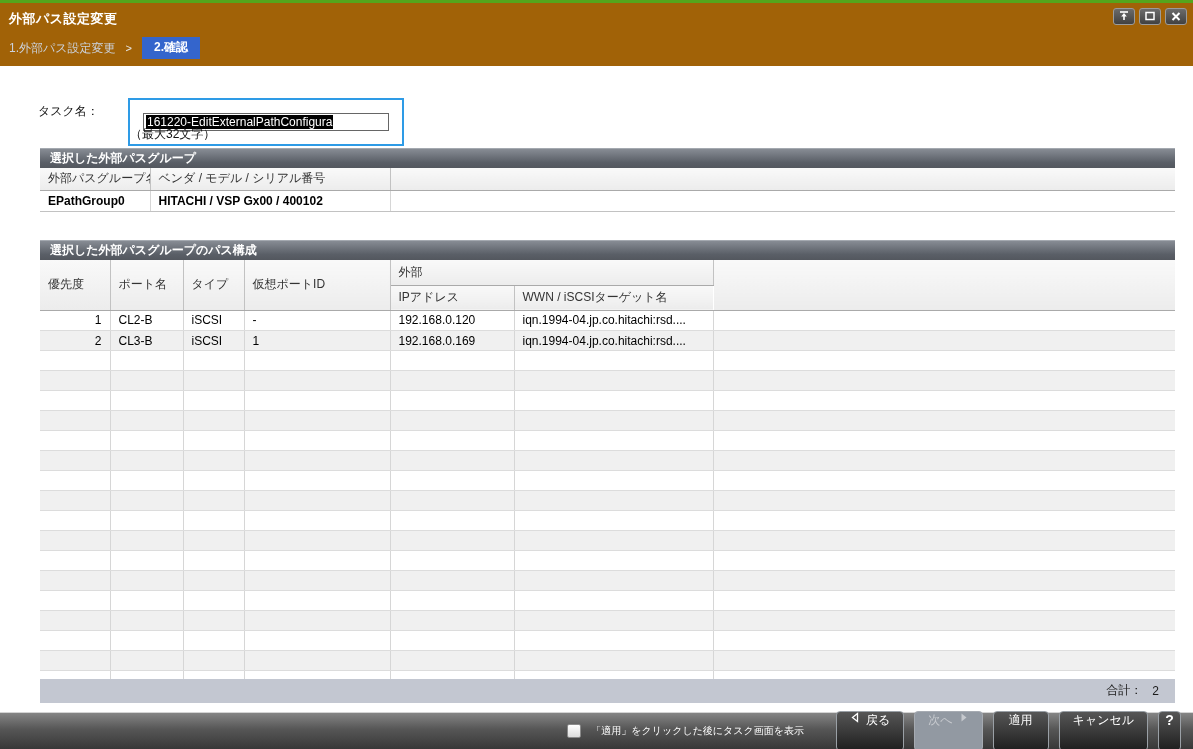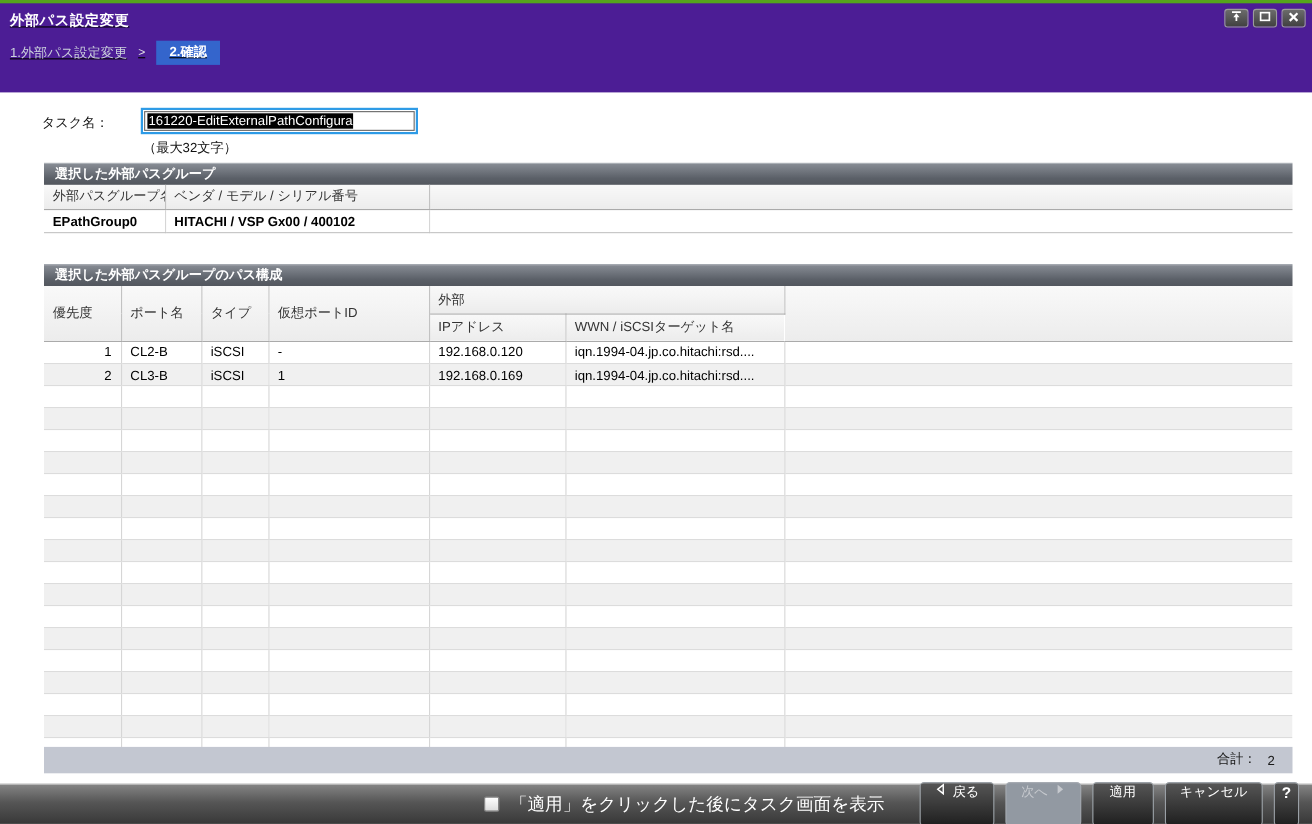--- a/index.html
+++ b/index.html
@@ -5,22 +5,22 @@
   html,body{margin:0;padding:0;}
   body{
     width:1193px;height:749px;overflow:hidden;background:#fff;
     font-family:"Liberation Sans","DejaVu Sans",sans-serif;
     -webkit-font-smoothing:antialiased;
   }
   .stage{position:relative;width:1193px;height:749px;}
 
   
   .win-header{
-    position:absolute;left:0;top:0;width:100%;height:84px;
-    background:#4c1d95;border-top:3px solid #55a51c;box-sizing:border-box;text-decoration:underline;
+    position:absolute;left:0;top:0;width:100%;height:66px;
+    background:#a16207;border-top:3px solid #55a51c;box-sizing:border-box;
   }
   .win-title{
     color:#fff;font-size:13px;font-weight:bold;
     padding:7px 0 0 9px;letter-spacing:.5px;
   }
   .win-controls{position:absolute;top:5px;right:6px;display:flex;gap:4px;}
   .win-btn{
     width:22px;height:17px;border:1px solid #9b9b9b;border-radius:3px;
     background:linear-gradient(#6b6b6b,#414141);
     display:flex;align-items:center;justify-content:center;box-sizing:border-box;cursor:pointer;
@@ -41,21 +41,21 @@
     position:absolute;left:0;top:66px;width:100%;height:24px;
     background:linear-gradient(#fafafa,#ececec);
     border-bottom:1px solid #c9c9c9;box-sizing:border-box;
     font-size:12px;color:#1a1a1a;display:flex;align-items:center;padding-left:8px;
   }
 
   
   .task-label{position:absolute;left:38px;top:103px;font-size:12px;color:#111;}
   .task-input{
     position:absolute;left:128px;top:98px;width:246px;
-    border:2px solid #2e9be6;background:#fff;padding:1px;
+    border:2px solid #2e9be6;background:#fff;padding:13px;
   }
   .task-input-inner{
     border:1px solid #666;background:#fff;height:16px;
     display:flex;align-items:center;padding-left:2px;overflow:hidden;
   }
   .task-input-inner .selected{
     background:#000;color:#fff;font-size:12px;white-space:nowrap;padding:0 1px;
   }
   .task-hint{position:absolute;left:130px;top:126px;font-size:12px;color:#111;}
 
@@ -104,21 +104,21 @@
     position:absolute;left:0;bottom:0;width:100%;height:37px;
     background:linear-gradient(#858585,#565656 45%,#383838);
     border-top:1px solid #d4d4d4;box-sizing:border-box;
     display:flex;align-items:center;justify-content:flex-end;
     padding-right:12px;gap:10px;
   }
   .chk{
     width:14px;height:14px;border:1px solid #8a8a8a;border-radius:2px;
     background:linear-gradient(#fff,#dcdcdc);box-sizing:border-box;cursor:pointer;
   }
-  .chk-label{color:#fff;font-size:16px;margin-right:22px;}
+  .chk-label{color:#fff;font-size:10px;margin-right:22px;}
   .btn{
     height:40px;min-width:56px;padding:0 13px;border:1px solid #9aa0a6;border-radius:4px;
     background:linear-gradient(#565656,#1f1f1f);
     color:#fff;font-size:12px;display:flex;align-items:flex-start;justify-content:center;
     gap:6px;box-sizing:border-box;cursor:pointer;
   }
   .btn.disabled{
     background:#9299a2;border-color:#a6abb2;color:#c6c9ce;cursor:default;
   }
   .btn-help{min-width:23px;width:23px;padding:0;font-weight:bold;font-size:14px;}

